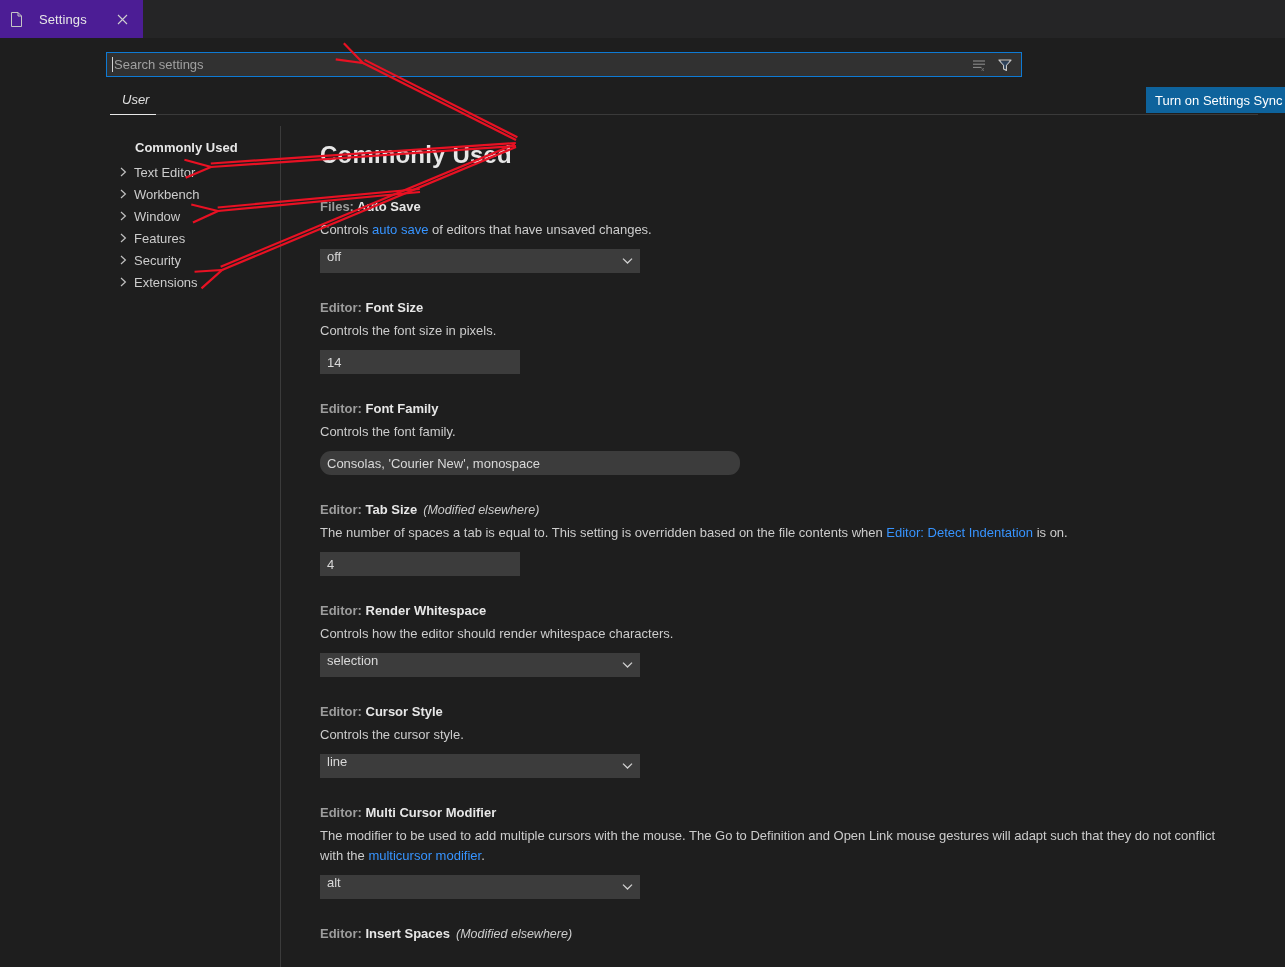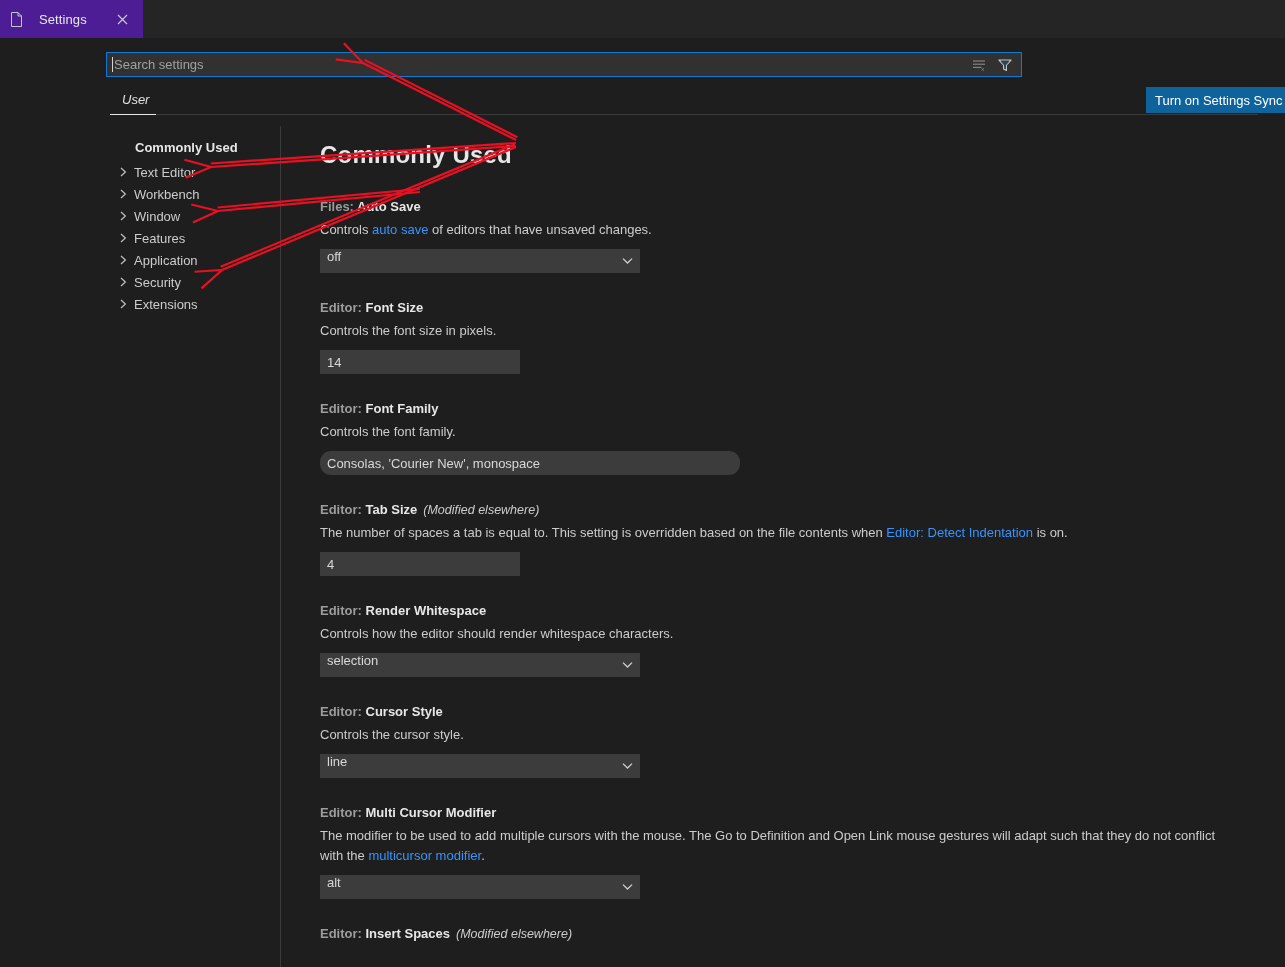--- a/index.html
+++ b/index.html
@@ -277,28 +277,20 @@
 
     <div class="toc-item">
       <span class="toc-chevron">
         <svg width="9" height="10" viewBox="0 0 9 10">
             <path d="M2 1 L6.4 5 L2 9" fill="none" stroke="#c0c0c0" stroke-width="1.2"></path>
           </svg>
       </span>
       <span>Features</span>
     </div>
 
-    <div class="toc-item">
-      <span class="toc-chevron">
-        <svg width="9" height="10" viewBox="0 0 9 10">
-            <path d="M2 1 L6.4 5 L2 9" fill="none" stroke="#c0c0c0" stroke-width="1.2"></path>
-          </svg>
-      </span>
-      <span>Application</span>
-    </div>
 
     <div class="toc-item">
       <span class="toc-chevron">
         <svg width="9" height="10" viewBox="0 0 9 10">
             <path d="M2 1 L6.4 5 L2 9" fill="none" stroke="#c0c0c0" stroke-width="1.2"></path>
           </svg>
       </span>
       <span>Security</span>
     </div>
 

